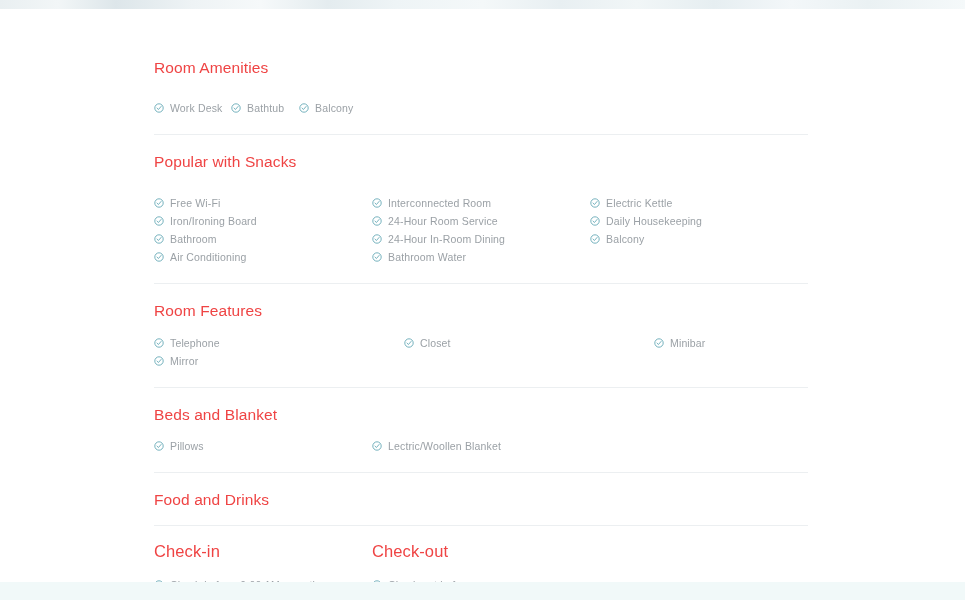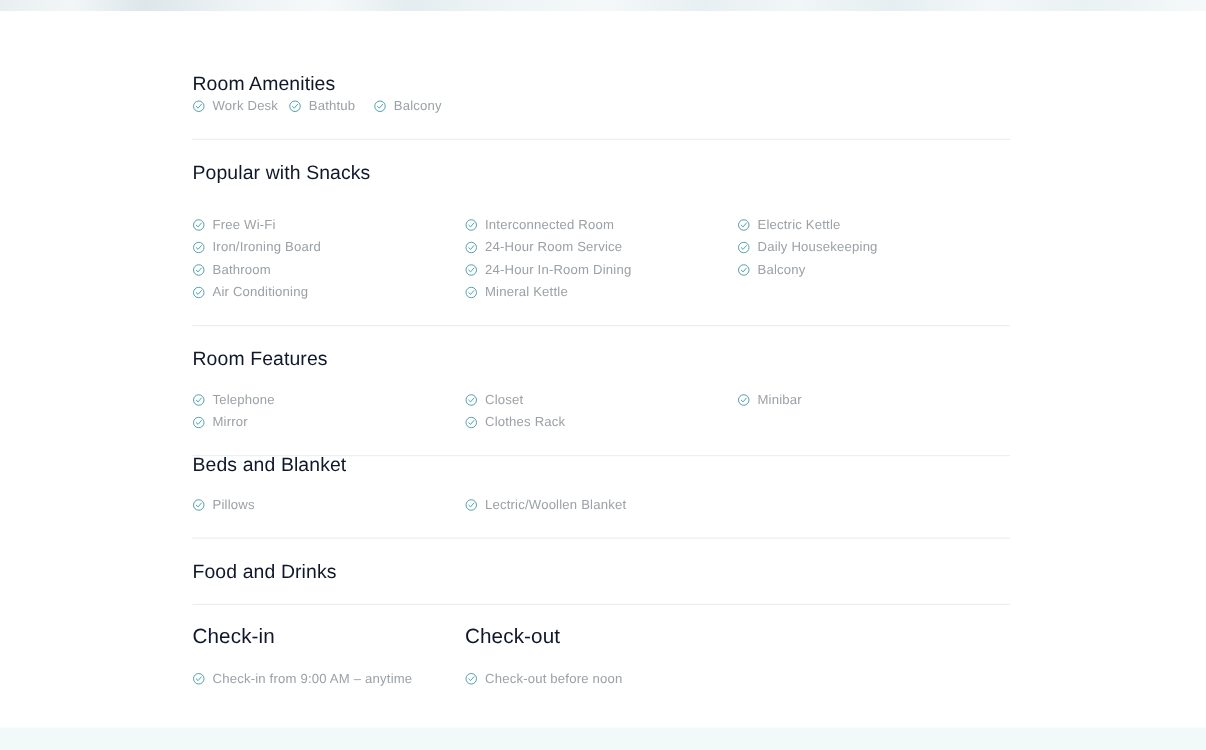--- a/index.html
+++ b/index.html
@@ -49,21 +49,21 @@
   .content {
     position: absolute;
     left: 154px;
     top: 0;
     width: 654px;
   }
 
   .section { position: relative; }
 
   .section-heading {
-    color: #0f172a;
+    color: #ef4444;
     font-size: 15.5px;
     font-weight: 400;
     letter-spacing: 0.1px;
     line-height: 1;
     white-space: nowrap;
   }
   .section-heading.large {
     font-size: 16.5px;
   }
 
@@ -120,21 +120,21 @@
 </head>
 <body>
 
 <div class="top-image-strip"></div>
 
 <div class="page">
   <div class="content">
 
     <div class="section" style="padding-top:51px;">
       <div class="section-heading">Room Amenities</div>
-      <div class="items-grid inline" style="margin-top:0;">
+      <div class="items-grid inline" style="margin-top:23px;">
         <div class="amenity-item inline-item">
           <svg class="check-icon" viewBox="0 0 20 20">
             <circle cx="10" cy="10" r="8.4" fill="none" stroke="#4a9aa8" stroke-width="1.5"></circle>
             <path d="M6 10.2 L8.9 13 L14.2 6.9" fill="none" stroke="#4a9aa8" stroke-width="1.5" stroke-linecap="round" stroke-linejoin="round"></path>
           </svg>
           <span>Work Desk</span>
         </div>
         <div class="amenity-item inline-item wide">
           <svg class="check-icon" viewBox="0 0 20 20">
             <circle cx="10" cy="10" r="8.4" fill="none" stroke="#4a9aa8" stroke-width="1.5"></circle>
@@ -207,21 +207,21 @@
                 <circle cx="10" cy="10" r="8.4" fill="none" stroke="#4a9aa8" stroke-width="1.5"></circle>
                 <path d="M6 10.2 L8.9 13 L14.2 6.9" fill="none" stroke="#4a9aa8" stroke-width="1.5" stroke-linecap="round" stroke-linejoin="round"></path>
               </svg>
             <span>24-Hour In-Room Dining</span>
           </div>
           <div class="amenity-item">
             <svg class="check-icon" viewBox="0 0 20 20">
                 <circle cx="10" cy="10" r="8.4" fill="none" stroke="#4a9aa8" stroke-width="1.5"></circle>
                 <path d="M6 10.2 L8.9 13 L14.2 6.9" fill="none" stroke="#4a9aa8" stroke-width="1.5" stroke-linecap="round" stroke-linejoin="round"></path>
               </svg>
-            <span>Mineral Kettle</span>
+            <span>Bathroom Water</span>
           </div>
         </div>
         <div>
           <div class="amenity-item">
             <svg class="check-icon" viewBox="0 0 20 20">
                 <circle cx="10" cy="10" r="8.4" fill="none" stroke="#4a9aa8" stroke-width="1.5"></circle>
                 <path d="M6 10.2 L8.9 13 L14.2 6.9" fill="none" stroke="#4a9aa8" stroke-width="1.5" stroke-linecap="round" stroke-linejoin="round"></path>
               </svg>
             <span>Electric Kettle</span>
           </div>
@@ -240,21 +240,21 @@
             <span>Balcony</span>
           </div>
         </div>
       </div>
     </div>
 
     <div class="divider" style="margin-top:17px;"></div>
 
     <div class="section" style="padding-top:19px;">
       <div class="section-heading">Room Features</div>
-      <div class="items-grid" style="margin-top:15px;">
+      <div class="items-grid" style="margin-top:15px;gap:32px;">
         <div>
           <div class="amenity-item">
             <svg class="check-icon" viewBox="0 0 20 20">
                 <circle cx="10" cy="10" r="8.4" fill="none" stroke="#4a9aa8" stroke-width="1.5"></circle>
                 <path d="M6 10.2 L8.9 13 L14.2 6.9" fill="none" stroke="#4a9aa8" stroke-width="1.5" stroke-linecap="round" stroke-linejoin="round"></path>
               </svg>
             <span>Telephone</span>
           </div>
           <div class="amenity-item">
             <svg class="check-icon" viewBox="0 0 20 20">
@@ -265,43 +265,36 @@
           </div>
         </div>
         <div>
           <div class="amenity-item">
             <svg class="check-icon" viewBox="0 0 20 20">
                 <circle cx="10" cy="10" r="8.4" fill="none" stroke="#4a9aa8" stroke-width="1.5"></circle>
                 <path d="M6 10.2 L8.9 13 L14.2 6.9" fill="none" stroke="#4a9aa8" stroke-width="1.5" stroke-linecap="round" stroke-linejoin="round"></path>
               </svg>
             <span>Closet</span>
           </div>
-          <div class="amenity-item">
-            <svg class="check-icon" viewBox="0 0 20 20">
-                <circle cx="10" cy="10" r="8.4" fill="none" stroke="#4a9aa8" stroke-width="1.5"></circle>
-                <path d="M6 10.2 L8.9 13 L14.2 6.9" fill="none" stroke="#4a9aa8" stroke-width="1.5" stroke-linecap="round" stroke-linejoin="round"></path>
-              </svg>
-            <span>Clothes Rack</span>
-          </div>
         </div>
         <div>
           <div class="amenity-item">
             <svg class="check-icon" viewBox="0 0 20 20">
                 <circle cx="10" cy="10" r="8.4" fill="none" stroke="#4a9aa8" stroke-width="1.5"></circle>
                 <path d="M6 10.2 L8.9 13 L14.2 6.9" fill="none" stroke="#4a9aa8" stroke-width="1.5" stroke-linecap="round" stroke-linejoin="round"></path>
               </svg>
             <span>Minibar</span>
           </div>
         </div>
       </div>
     </div>
 
     <div class="divider" style="margin-top:17px;"></div>
 
-    <div class="section" style="">
+    <div class="section" style="padding-top:19px;">
       <div class="section-heading">Beds and Blanket</div>
       <div class="items-grid cols-2" style="margin-top:15px;">
         <div>
           <div class="amenity-item">
             <svg class="check-icon" viewBox="0 0 20 20">
                 <circle cx="10" cy="10" r="8.4" fill="none" stroke="#4a9aa8" stroke-width="1.5"></circle>
                 <path d="M6 10.2 L8.9 13 L14.2 6.9" fill="none" stroke="#4a9aa8" stroke-width="1.5" stroke-linecap="round" stroke-linejoin="round"></path>
               </svg>
             <span>Pillows</span>
           </div>

